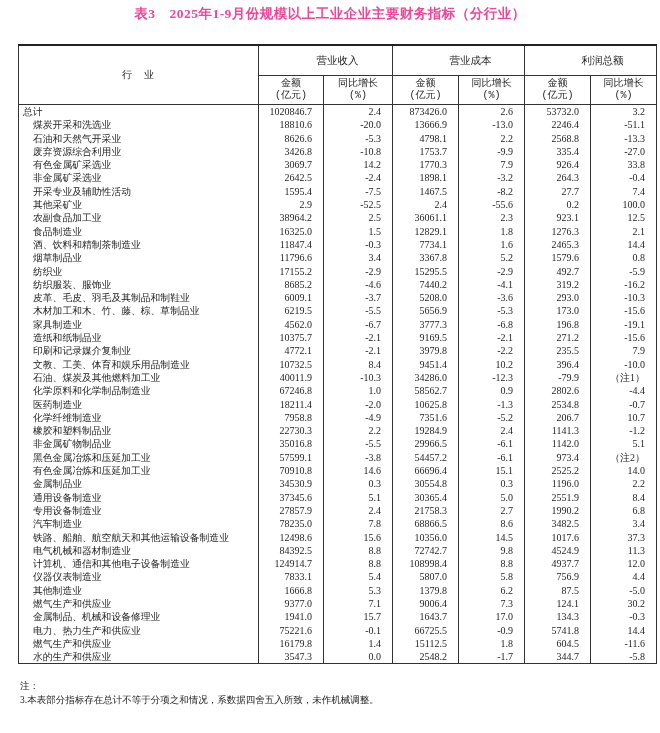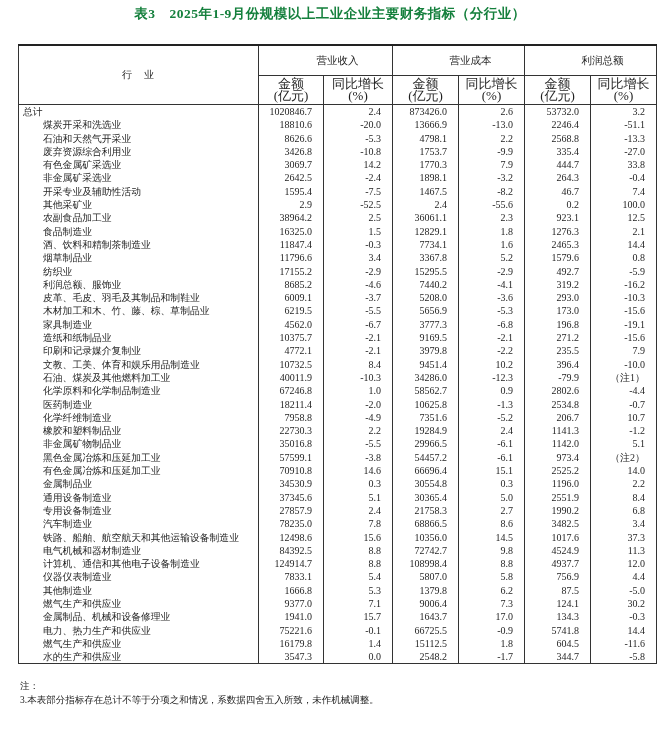--- a/index.html
+++ b/index.html
@@ -10,21 +10,21 @@
     font-family: "Liberation Serif", "DejaVu Serif", serif;
     color: #1f1f1f;
   }
   .page { position: relative; width: 660px; height: 733px; }
   .title {
     padding-top: 5px;
     text-align: center;
     font-size: 13.5px;
     font-weight: bold;
     letter-spacing: 0.5px;
-    color: #15803d;
+    color: #ec4899;
   }
   table.fin {
     border-collapse: collapse;
     table-layout: fixed;
     margin: 21px 0 0 18px;
     width: 638px;
     border: 1px solid #333;
     border-top: 2px solid #222;
   }
   table.fin th, table.fin td {
@@ -42,39 +42,40 @@
     letter-spacing: 1px;
   }
   thead tr.group-row th.group {
     height: 29px;
     font-size: 10.5px;
     border-bottom: 1px solid #333;
     padding-left: 24px;
   }
   thead tr.sub-row th.sub {
     height: 28px;
-    font-size: 13px;
+    font-size: 10px;
     line-height: 12px;
     border-bottom: 1.5px solid #333;
+    font-family: Liberation Mono, monospace;
   }
   
   tbody td {
     height: 13.3px;
     font-size: 10px;
     line-height: 13.3px;
     border-left: 1px solid #333;
   }
   tbody td.industry {
     border-left: none;
     text-align: left;
     padding-left: 4px;
     font-size: 9.8px;
     margin-top: 40px;
   }
-  tbody td.industry.indent { padding-left: 24px; }
+  tbody td.industry.indent { padding-left: 14px; }
   tbody td.num { text-align: right; padding-right: 11px; }
   
   .notes {
     margin: 15px 0 0 20px;
     font-size: 9.5px;
     line-height: 14px;
     color: #222;
   }
 </style>
 </head>
@@ -164,39 +165,39 @@
           <td class="num">-9.9</td>
           <td class="num">335.4</td>
           <td class="num">-27.0</td>
         </tr>
         <tr>
           <td class="industry indent">有色金属矿采选业</td>
           <td class="num">3069.7</td>
           <td class="num">14.2</td>
           <td class="num">1770.3</td>
           <td class="num">7.9</td>
-          <td class="num">444.7</td>
+          <td class="num">926.4</td>
           <td class="num">33.8</td>
         </tr>
         <tr>
           <td class="industry indent">非金属矿采选业</td>
           <td class="num">2642.5</td>
           <td class="num">-2.4</td>
           <td class="num">1898.1</td>
           <td class="num">-3.2</td>
           <td class="num">264.3</td>
           <td class="num">-0.4</td>
         </tr>
         <tr>
           <td class="industry indent">开采专业及辅助性活动</td>
           <td class="num">1595.4</td>
           <td class="num">-7.5</td>
           <td class="num">1467.5</td>
           <td class="num">-8.2</td>
-          <td class="num">46.7</td>
+          <td class="num">27.7</td>
           <td class="num">7.4</td>
         </tr>
         <tr>
           <td class="industry indent">其他采矿业</td>
           <td class="num">2.9</td>
           <td class="num">-52.5</td>
           <td class="num">2.4</td>
           <td class="num">-55.6</td>
           <td class="num">0.2</td>
           <td class="num">100.0</td>
@@ -240,21 +241,21 @@
         <tr>
           <td class="industry indent">纺织业</td>
           <td class="num">17155.2</td>
           <td class="num">-2.9</td>
           <td class="num">15295.5</td>
           <td class="num">-2.9</td>
           <td class="num">492.7</td>
           <td class="num">-5.9</td>
         </tr>
         <tr>
-          <td class="industry indent">利润总额、服饰业</td>
+          <td class="industry indent">纺织服装、服饰业</td>
           <td class="num">8685.2</td>
           <td class="num">-4.6</td>
           <td class="num">7440.2</td>
           <td class="num">-4.1</td>
           <td class="num">319.2</td>
           <td class="num">-16.2</td>
         </tr>
         <tr>
           <td class="industry indent">皮革、毛皮、羽毛及其制品和制鞋业</td>
           <td class="num">6009.1</td>

